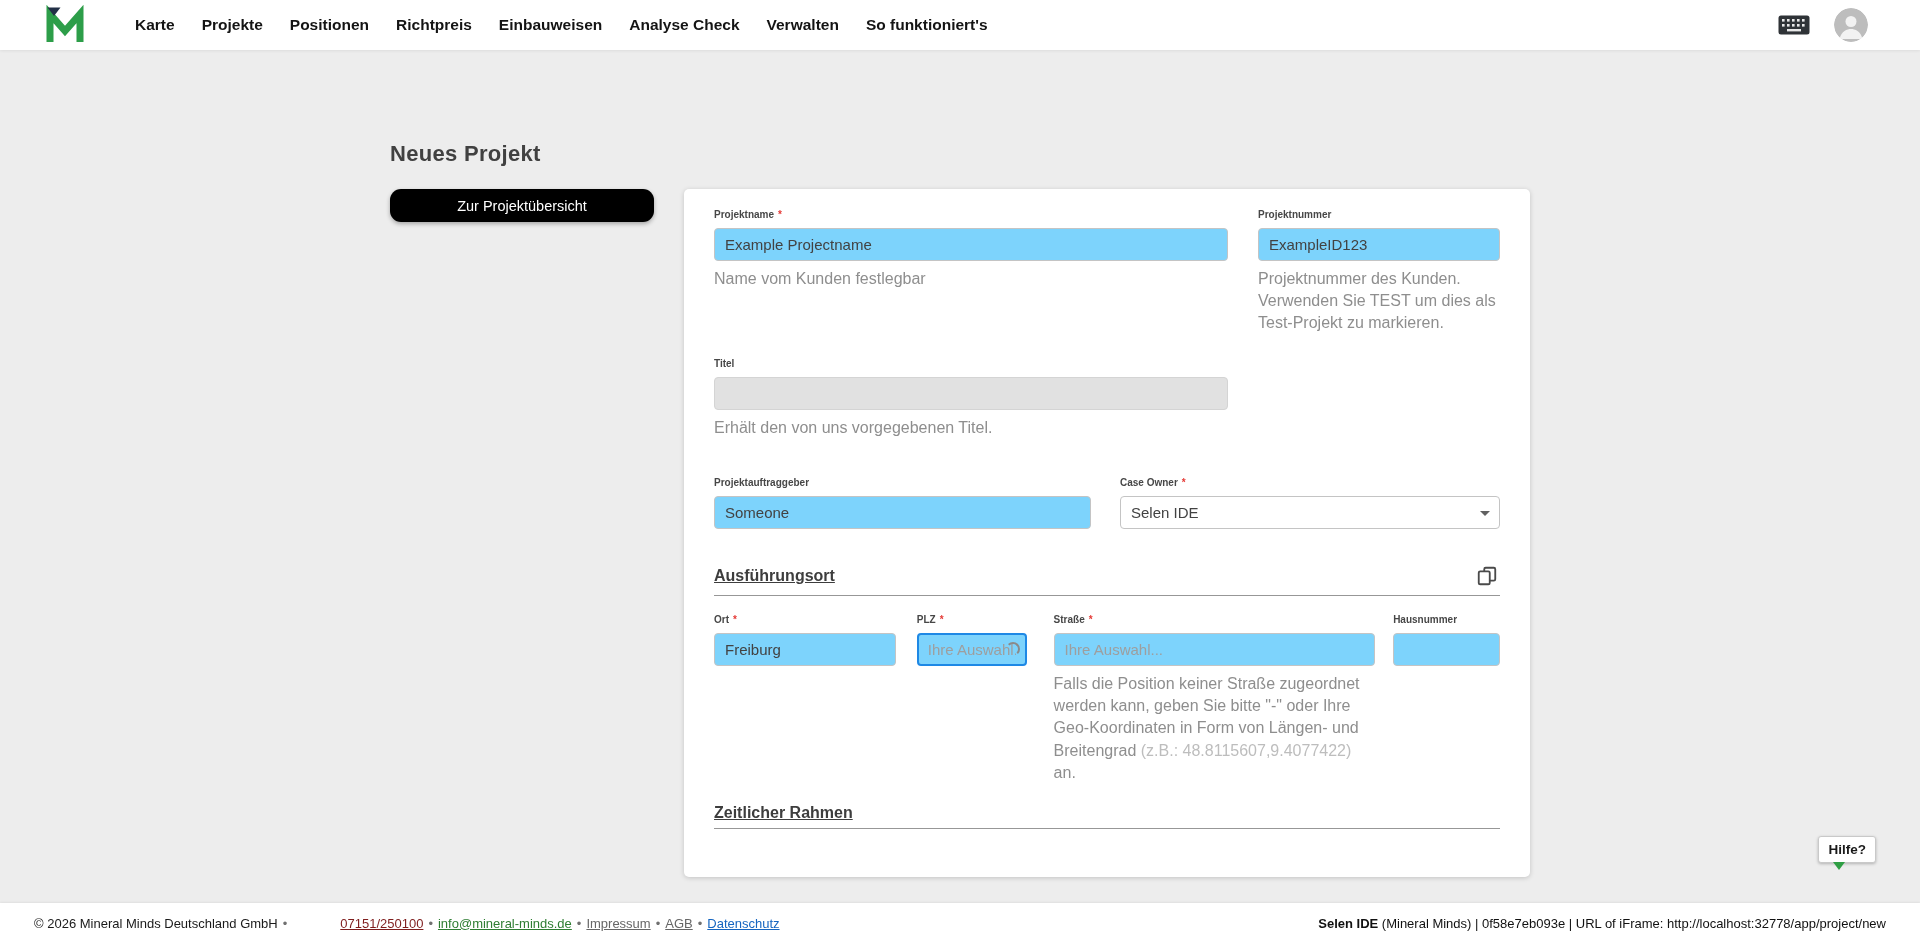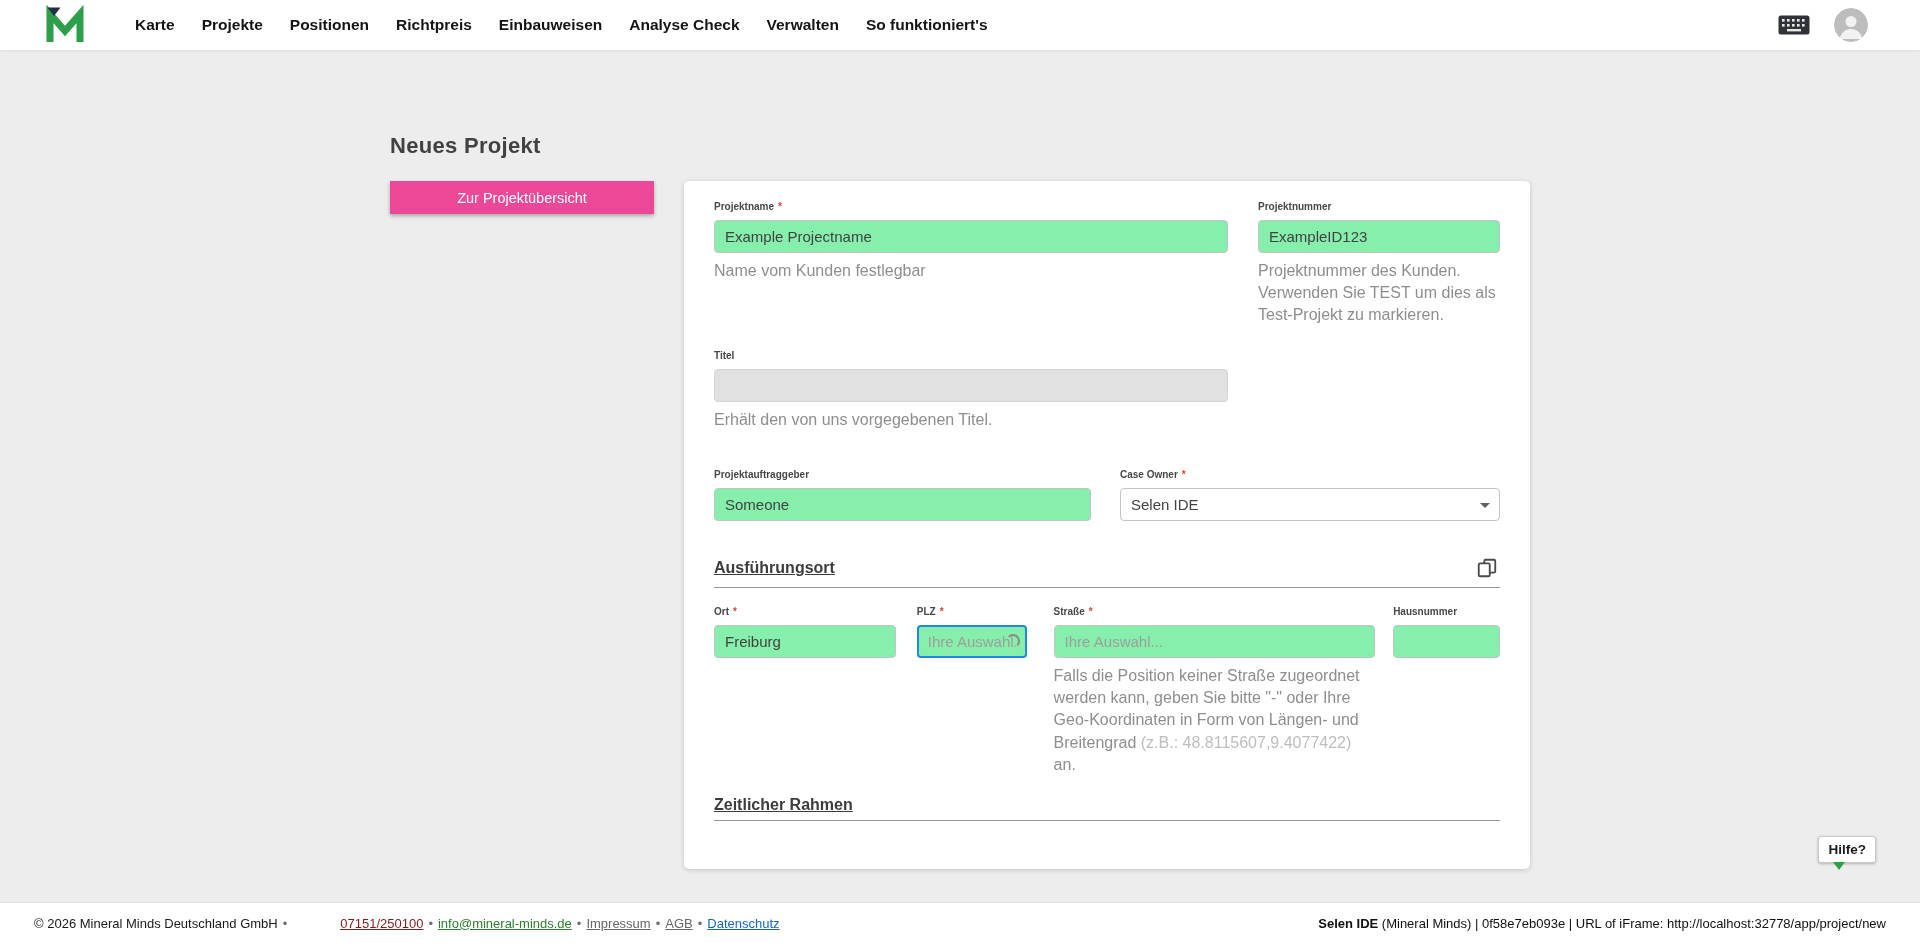--- a/index.html
+++ b/index.html
@@ -16,45 +16,45 @@
     box-shadow:0 1px 3px rgba(0,0,0,.07);
   }
   .logo{width:40px;height:40px;flex:none;cursor:pointer;}
   .nav-items{display:flex;align-items:center;gap:27px;margin-left:50px;}
   .nav-item{font-size:15.5px;font-weight:600;color:#141414;cursor:pointer;white-space:nowrap;text-decoration:none;}
   .nav-right{margin-left:auto;display:flex;align-items:center;gap:24px;}
   .icon-btn{cursor:pointer;display:flex;align-items:center;}
   .avatar{width:34px;height:34px;border-radius:50%;overflow:hidden;cursor:pointer;}
   
   .content{position:absolute;top:61px;left:0;right:0;bottom:40px;overflow:hidden;background:#ededed;}
-  .wrapper{width:1140px;margin:4px auto;padding-top:68px;}
+  .wrapper{width:1140px;margin:12px auto;padding-top:68px;}
   h1.page-title{font-size:22px;font-weight:700;color:#414141;margin:0 0 22px 0;letter-spacing:.3px;}
   .layout-row{display:flex;align-items:flex-start;}
   .left-col{width:264px;flex:none;}
   .back-btn{
-    width:100%;height:33px;background:#ec4899;color:#fff;border:none;border-radius:0;
+    width:100%;height:33px;background:#000000;color:#fff;border:none;border-radius:11px;
     font-family:inherit;font-size:14.5px;font-weight:500;cursor:pointer;
     box-shadow:0 2px 4px rgba(0,0,0,.3);
   }
   .right-col{width:846px;flex:none;margin-left:30px;}
   .card{
     background:#fff;border-radius:5px;box-shadow:0 1px 5px rgba(0,0,0,.18);
     padding:20px 30px 30px;box-sizing:border-box;
   }
   
   .frow{display:flex;}
   .between{justify-content:space-between;}
   .mb24{margin-bottom:24px;} .mb38{margin-bottom:38px;} .mb34{margin-bottom:34px;} .mb20{margin-bottom:20px;}
   .w-a{width:514px;} .w-b{width:242px;} .w-c{width:377px;} .w-d{width:380px;}
   .w-ort{width:182px;} .w-plz{width:110px;margin-left:21px;} .w-str{width:322px;margin-left:27px;} .w-hnr{width:107px;margin-left:18px;}
   .flabel{display:block;font-size:10px;font-weight:700;color:#474747;margin-bottom:7px;line-height:1.2;}
   .req{color:#e53935;margin-left:4px;font-weight:700;}
   .tinput{
     display:block;width:100%;height:33px;border:1px solid #c4c4c4;border-radius:4px;
-    padding:0 10px;font-size:15px;color:#424242;font-family:inherit;background:#86efac;
+    padding:0 10px;font-size:15px;color:#424242;font-family:inherit;background:#7dd3fc;
     box-sizing:border-box;outline:none;
   }
   .tinput::placeholder{color:#9e9e9e;}
   .tinput:disabled{background:#e1e1e1;border-color:#d4d4d4;}
   .tinput.focused{border:2px solid #1e88e5;padding:0 9px;}
   .plz{padding-right:26px;}
   .helper{font-size:16px;color:#8e8e8e;line-height:1.38;margin:7px 0 0 0;}
   .helper .muted{color:#bdbdbd;}
   .input-wrap{position:relative;}
   .spinner{

